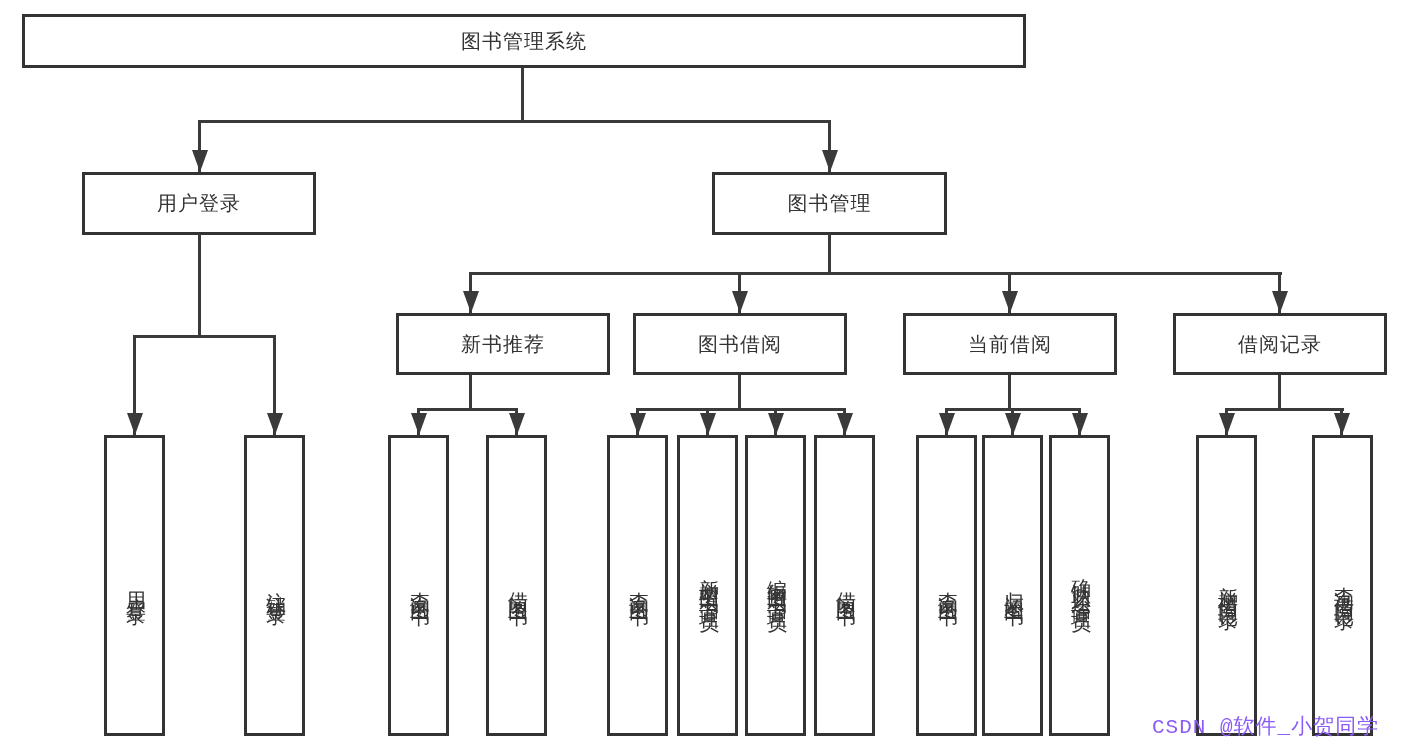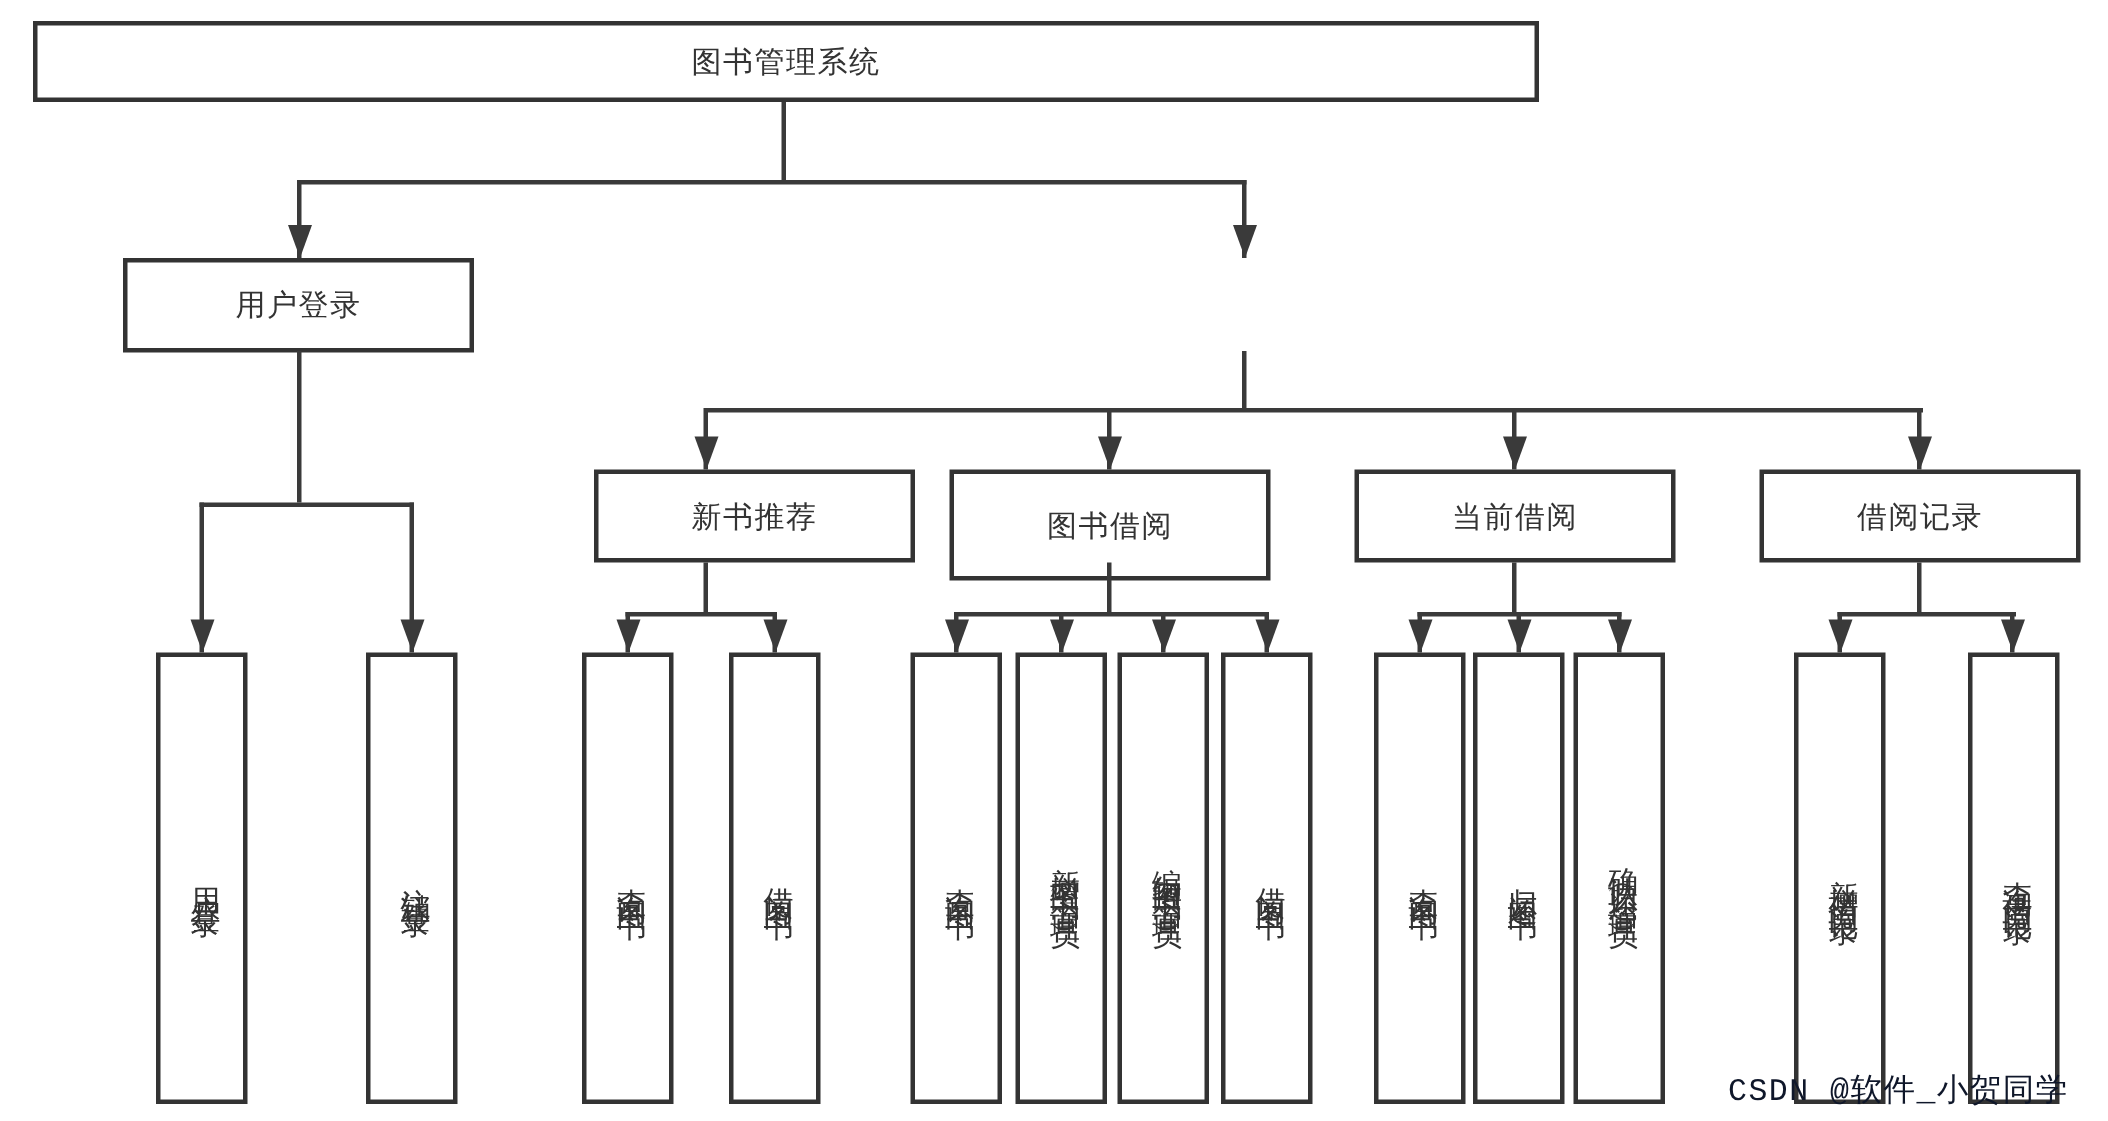--- a/index.html
+++ b/index.html
@@ -44,21 +44,21 @@
     font-size: 20px;
     letter-spacing: 5px;
     line-height: 1;
     color: #333333;
   }
 
   .n-root { left: 22px;  top: 14px;  width: 1004px; height: 54px; }
   .n-l2-0 { left: 82px;  top: 172px; width: 234px;  height: 63px; }
   .n-l2-1 { left: 712px; top: 172px; width: 235px;  height: 63px; }
   .n-l3-0 { left: 364px; top: 313px; width: 214px;  height: 62px; margin-left: 32px; }
-  .n-l3-1 { left: 633px; top: 313px; width: 214px;  height: 74px; }
+  .n-l3-1 { left: 633px; top: 313px; width: 214px;  height: 62px; }
   .n-l3-2 { left: 903px; top: 313px; width: 214px;  height: 62px; }
   .n-l3-3 { left: 1173px;top: 313px; width: 214px;  height: 62px; }
 
   .n-ul-0 { left: 104px; }  .n-ul-1 { left: 244px; }
   .n-nb-0 { left: 388px; }  .n-nb-1 { left: 486px; }
   .n-bb-0 { left: 607px; }  .n-bb-1 { left: 677px; }
   .n-bb-2 { left: 745px; }  .n-bb-3 { left: 814px; }
   .n-cb-0 { left: 916px; }  .n-cb-1 { left: 982px; }  .n-cb-2 { left: 1049px; }
   .n-br-0 { left: 1196px; } .n-br-1 { left: 1312px; }
 
@@ -139,34 +139,35 @@
   .c-g7-d1   { left: 1340px; top: 408px; height: 27px; }
   .a-g7-d0   { left: 1219px; top: 413px; }
   .a-g7-d1   { left: 1334px; top: 413px; }
 
   
   .watermark {
     position: absolute;
     left: 1152px;
     top: 712px;
     font-size: 21px;
-    color: #0f172a;
+    color: #8b5cf6;
     letter-spacing: 1px;
     white-space: nowrap;
     z-index: 5;
   }
 </style>
 </head>
 <body>
 
 <div class="canvas">
 
   <div class="hbox n-root">图书管理系统</div>
 
   <div class="hbox n-l2-0">用户登录</div>
+  <div class="hbox n-l2-1">图书管理</div>
 
   <div class="hbox n-l3-0">新书推荐</div>
   <div class="hbox n-l3-1">图书借阅</div>
   <div class="hbox n-l3-3">借阅记录</div>
   <div class="hbox n-l3-2">当前借阅</div>
 
   <div class="leaf n-ul-0">
     <span class="vtext">用户登录</span>
   </div>
   <div class="leaf n-ul-1">

